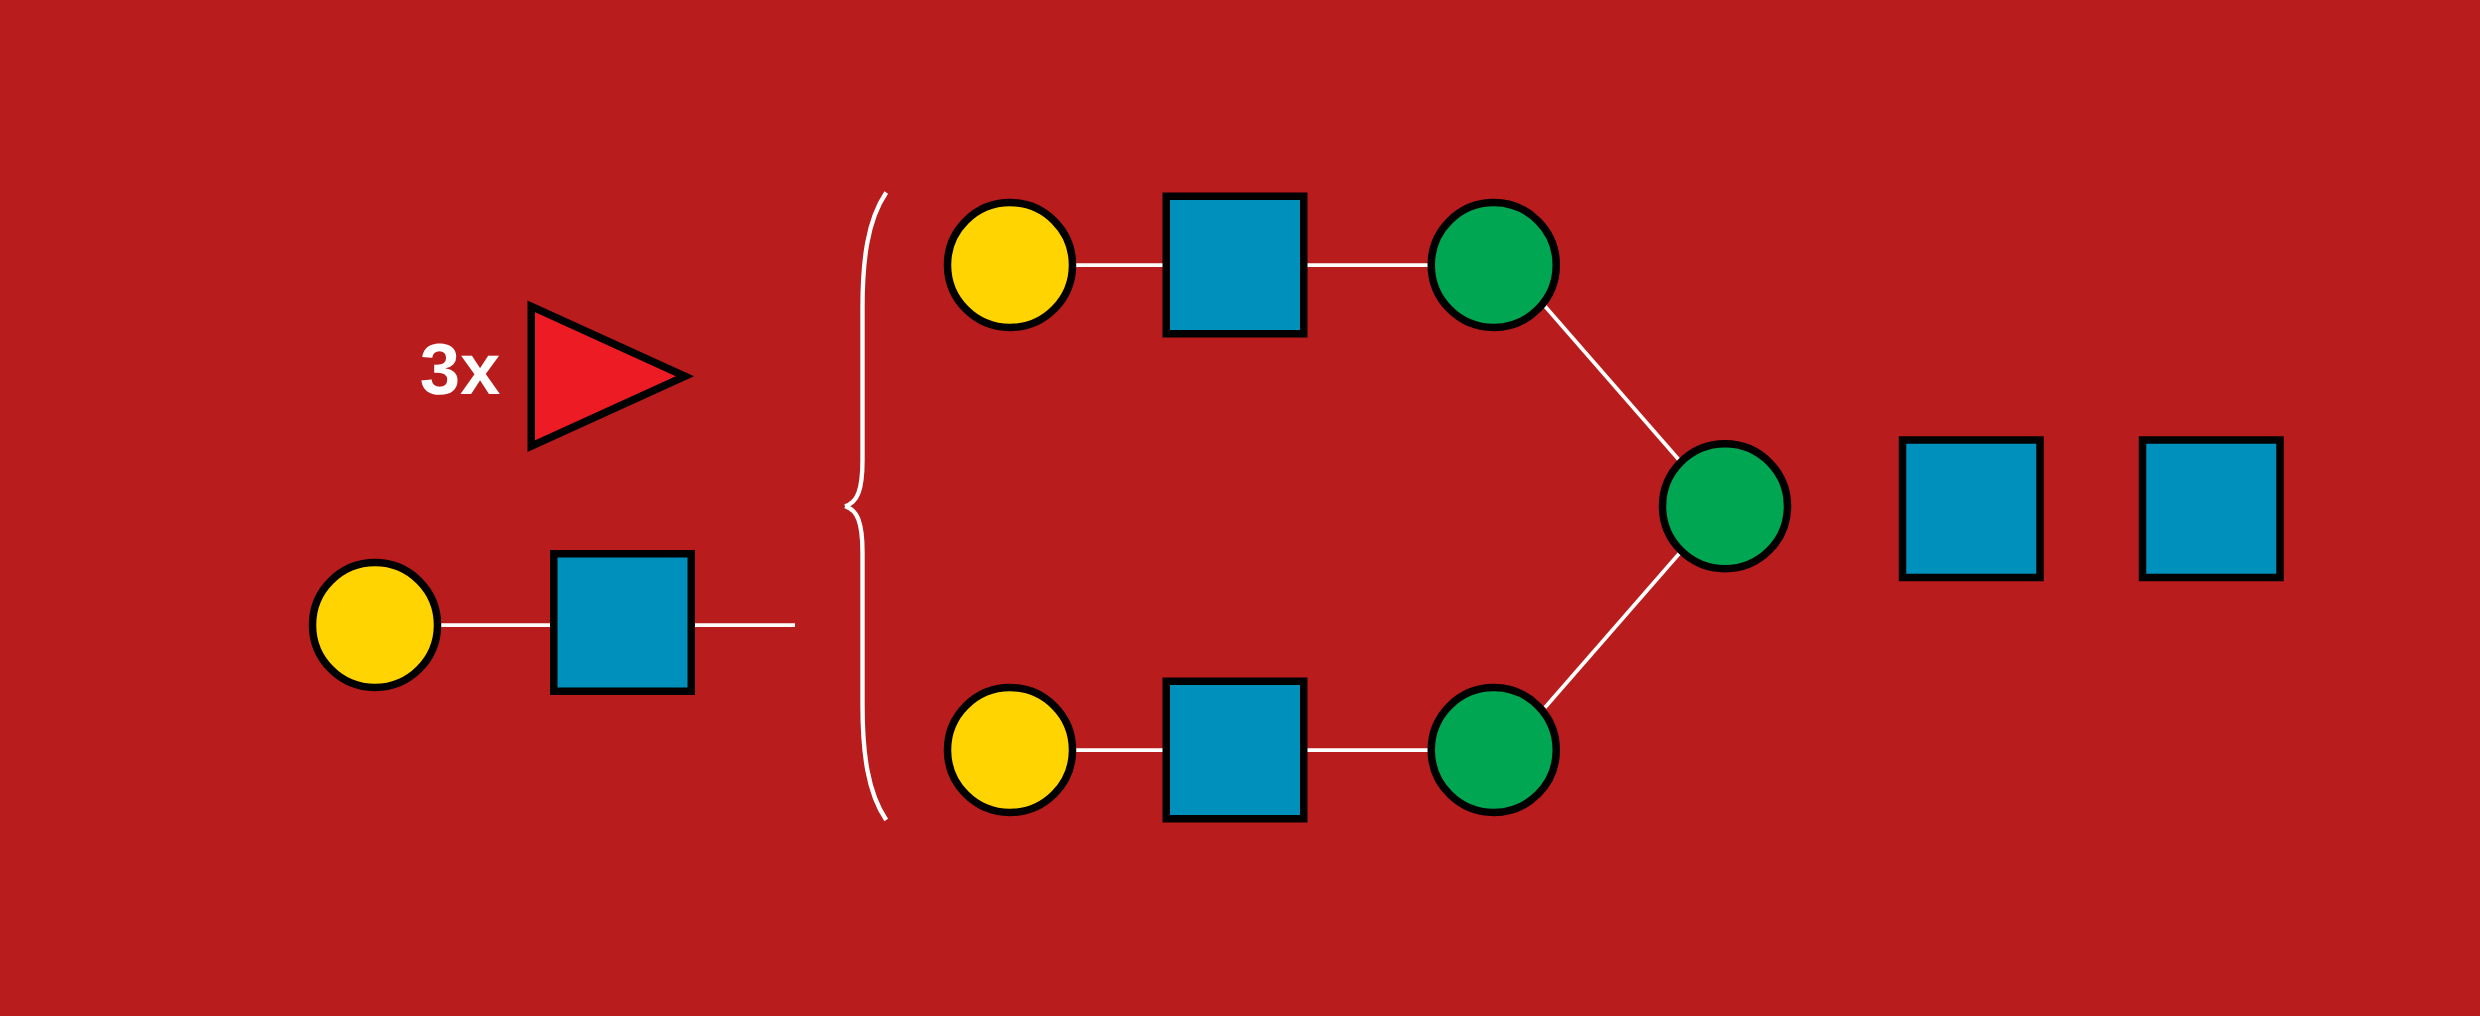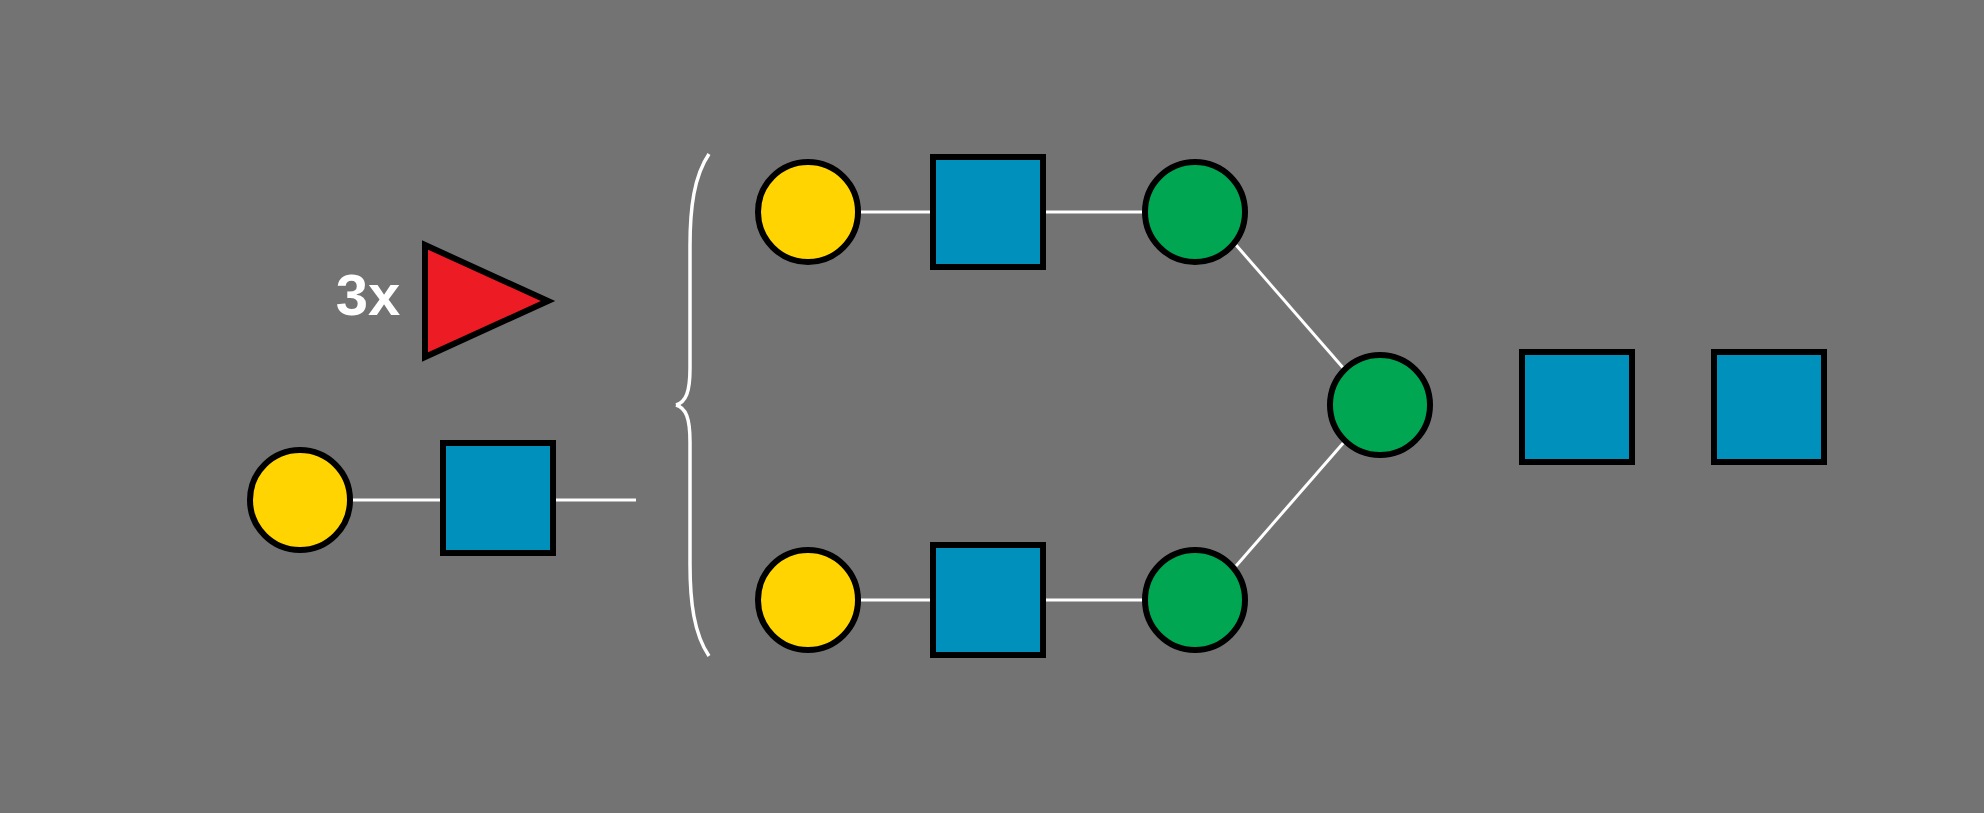--- a/index.html
+++ b/index.html
@@ -2,21 +2,21 @@
 <html><head>
 <meta charset="utf-8">
 <title>Glycan Structure Diagram</title>
 <style>
   html,body{margin:0;padding:0;background:#000;}
   body{
     width:1984px;height:813px;
     font-family:"Liberation Sans", sans-serif;
     overflow:hidden;position:relative;
   }
-  #stage{position:absolute;left:0;top:0;width:1984px;height:813px;background:#737373;}
+  #stage{position:absolute;left:0;top:0;width:1984px;height:813px;background:#b91c1c;}
   #glycan-svg{position:absolute;left:0;top:0;width:1984px;height:813px;display:block;}
   .node-shape{stroke:#000;stroke-width:6;}
   .link-line{stroke:#fff;stroke-width:3;fill:none;}
   .brace-path{stroke:#fff;stroke-width:3.5;fill:none;}
   .mult-label{
     font-family:"Liberation Sans", sans-serif;
     font-size:58px;font-weight:700;fill:#fff;
     dominant-baseline:middle;text-anchor:middle;
     letter-spacing:0px;
   }

